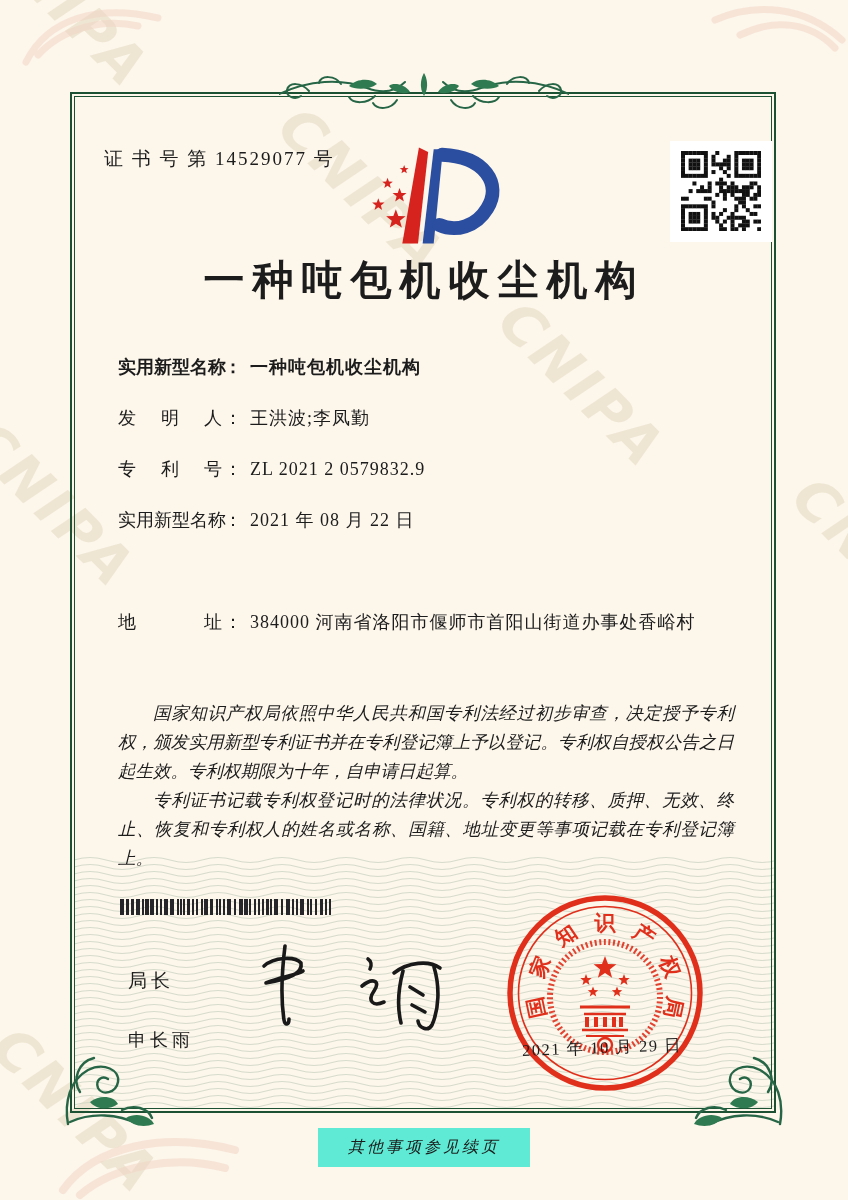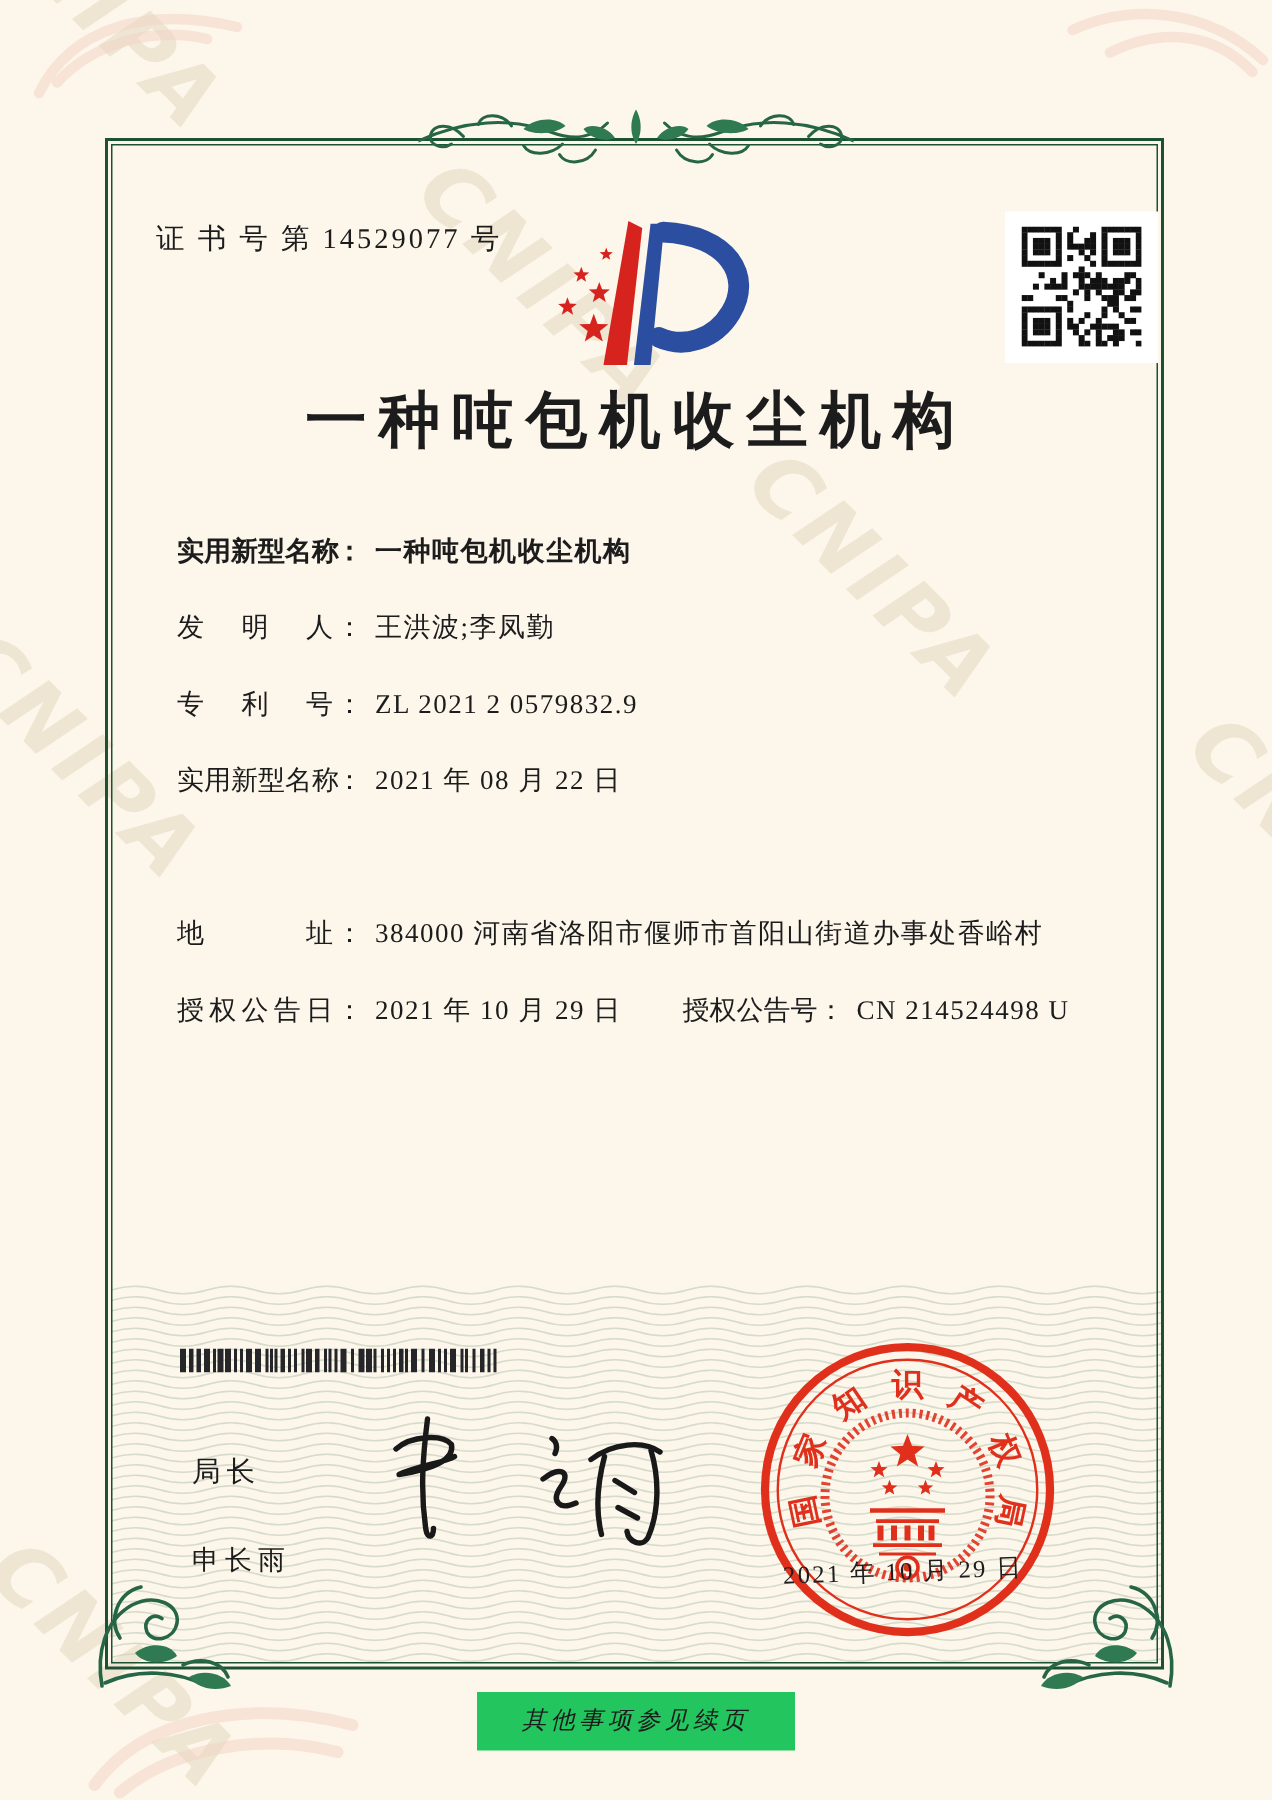--- a/index.html
+++ b/index.html
@@ -36,21 +36,21 @@
   #barcode-svg{position:absolute;left:120px;top:899px;}
   .director-title{position:absolute;left:128px;top:968px;font-size:19px;letter-spacing:4px;}
   .director-name{position:absolute;left:128px;top:1028px;font-size:18px;letter-spacing:4px;}
   #sig-svg{position:absolute;left:252px;top:942px;z-index:5;}
   #seal-svg{position:absolute;left:500px;top:888px;z-index:5;}
   .seal-date{position:absolute;left:522px;top:1037px;width:165px;z-index:6;
              font-size:16.5px;letter-spacing:1.5px;color:#1e1e1e;transform:rotate(-2deg);white-space:nowrap;}
   .page-num{position:absolute;left:0;top:1087px;width:100%;text-align:center;
             font-size:15px;letter-spacing:3px;z-index:4;}
   .note-box{position:absolute;left:50%;top:1128px;transform:translateX(-50%);
-            background:#22c55e;padding:9px 30px;font-size:16px;font-style:italic;
+            background:#5eead4;padding:9px 30px;font-size:16px;font-style:italic;
             letter-spacing:3px;z-index:4;white-space:nowrap;}
 </style>
 </head>
 <body>
 
 <div class="page">
 
   <div class="wm" style="left:-38px;top:-28px;">CNIPA</div>
   <div class="wm" style="left:258px;top:158px;">CNIPA</div>
   <div class="wm" style="left:478px;top:352px;">CNIPA</div>
@@ -400,27 +400,25 @@
     </div>
     <div class="frow" style="top:457px;">
       <span class="flabel">专　利　号</span><span class="fcolon">：</span><span class="fvalue">ZL 2021 2 0579832.9</span>
     </div>
     <div class="frow" style="top:508px;">
       <span class="flabel">实用新型名称</span><span class="fcolon">：</span><span class="fvalue">2021 年 08 月 22 日</span>
     </div>
     <div class="frow" style="top:610px;">
       <span class="flabel">地　　　址</span><span class="fcolon">：</span><span class="fvalue">384000  河南省洛阳市偃师市首阳山街道办事处香峪村</span>
     </div>
-    <div class="frow" style="top:661px;">
-      <span class="flabel">授权公告日</span><span class="fcolon">：</span><span class="fvalue">2021 年 10 月 29 日</span>
-      <span class="grant-no">
-        <span>授权公告号</span><span>：</span><span class="fvalue">CN 214524498 U</span>
-      </span>
-    </div>
-
+
+    <div class="paras">
+      <p>国家知识产权局依照中华人民共和国专利法经过初步审查，决定授予专利权，颁发实用新型专利证书并在专利登记簿上予以登记。专利权自授权公告之日起生效。专利权期限为十年，自申请日起算。</p>
+      <p>专利证书记载专利权登记时的法律状况。专利权的转移、质押、无效、终止、恢复和专利权人的姓名或名称、国籍、地址变更等事项记载在专利登记簿上。</p>
+    </div>
 
     <svg id="barcode-svg" width="218" height="16">
         <rect x="0" y="0" width="4" height="16" fill="#26262a"></rect>
         <rect x="6" y="0" width="3" height="16" fill="#26262a"></rect>
         <rect x="11" y="0" width="3" height="16" fill="#26262a"></rect>
         <rect x="16" y="0" width="4" height="16" fill="#26262a"></rect>
         <rect x="22" y="0" width="2" height="16" fill="#26262a"></rect>
         <rect x="25" y="0" width="4" height="16" fill="#26262a"></rect>
         <rect x="30" y="0" width="4" height="16" fill="#26262a"></rect>
         <rect x="36" y="0" width="2" height="16" fill="#26262a"></rect>

